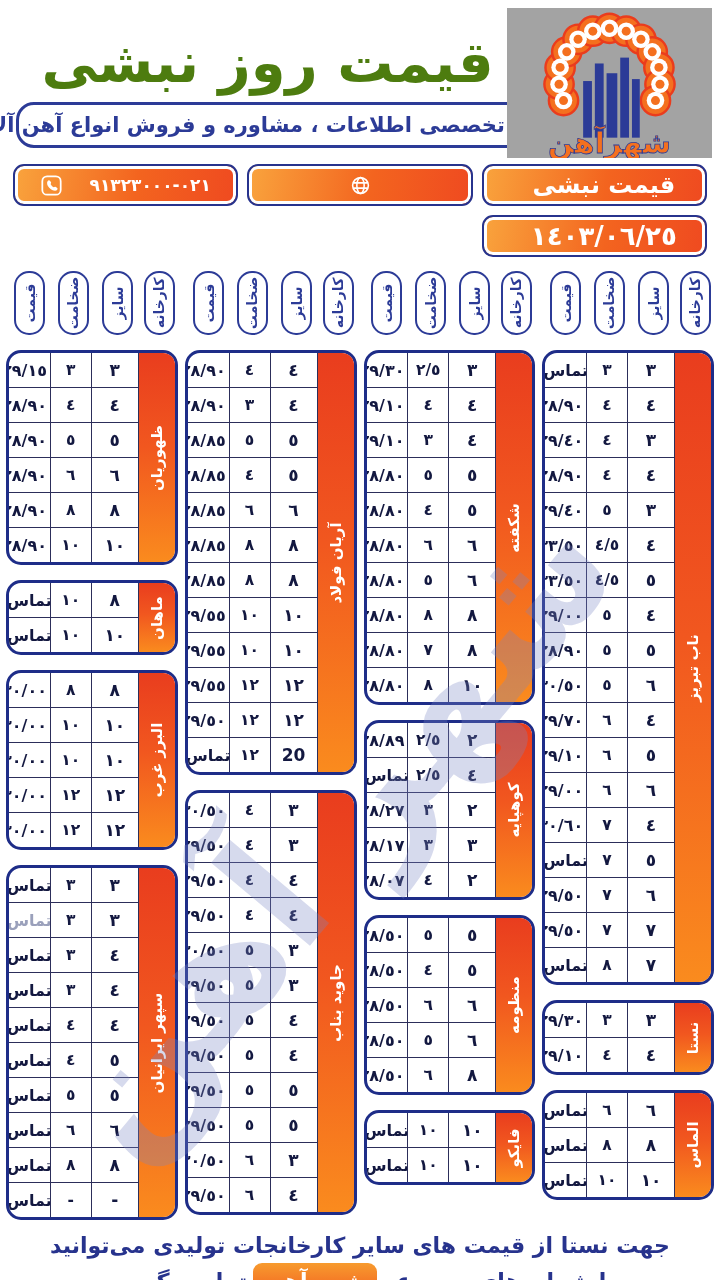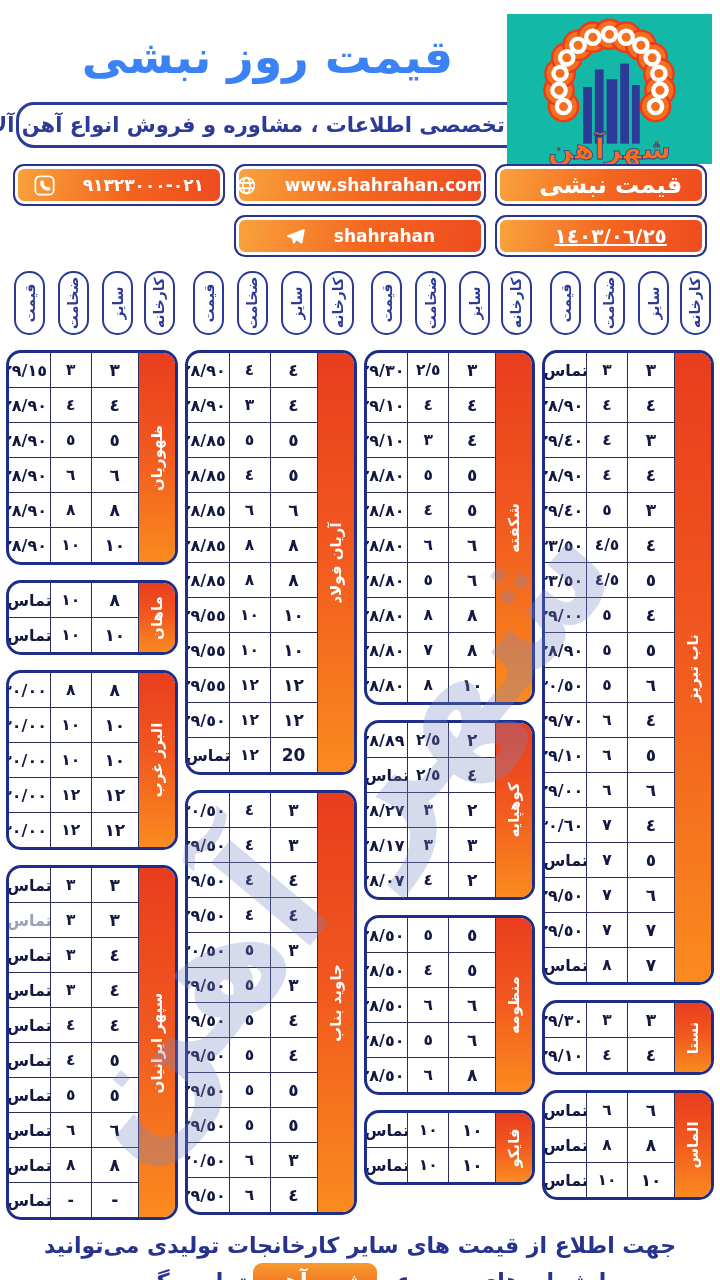--- a/index.html
+++ b/index.html
@@ -2,37 +2,37 @@
 <html lang="fa" dir="rtl"><head>
 <meta charset="utf-8">
 <style>
   html,body{margin:0;padding:0;}
   body{width:720px;height:1280px;overflow:hidden;background:#ffffff;
        font-family:"DejaVu Sans",sans-serif;direction:rtl;position:relative;}
   .page{position:relative;width:720px;height:1280px;overflow:hidden;}
 
   
   .hdr{position:relative;height:152px;}
-  .logo{position:absolute;top:14px;right:8px;width:205px;height:150px;background:#14b8a6;z-index:3;}
+  .logo{position:absolute;top:8px;right:8px;width:205px;height:150px;background:#a3a3a3;z-index:3;}
   .title{position:absolute;top:30px;right:215px;left:30px;text-align:center;
-         font-size:46px;font-weight:bold;color:#3b82f6;}
+         font-size:56px;font-weight:bold;color:#4d7c0f;}
   .subbox{position:absolute;top:102px;right:16px;left:16px;height:46px;border:3.5px solid #2c3b97;
           border-radius:18px;box-sizing:border-box;display:flex;align-items:center;
           justify-content:center;padding-left:14px;padding-right:200px;z-index:1;}
   .subbox span{font-size:21px;font-weight:bold;color:#2c3b97;white-space:nowrap;}
 
   
   .contact{display:grid;grid-template-columns:1fr 1fr 1fr;gap:9px;padding:12px 13px 0;}
   .cpill{height:38px;border-radius:11px;border:2px solid #27338d;
          background:linear-gradient(100deg,#f9a43d 0%,#f3641f 55%,#ef4a20 100%);
          box-shadow:inset 0 0 0 3px #ffffff;display:flex;align-items:center;justify-content:center;
          gap:9px;color:#fff;font-weight:bold;direction:ltr;}
   .cpill .val{font-size:17px;margin-left:19px;}
   .cpill.big .val{font-size:24px;}
-  .cpill.date .val{font-size:20px;letter-spacing:1px;text-decoration:underline;}
+  .cpill.date .val{font-size:26px;letter-spacing:1px;}
   .icn{width:21px;height:21px;flex:0 0 auto;}
   .ltr{direction:ltr;unicode-bidi:isolate;}
 
   
   .tgrid{display:grid;grid-template-columns:repeat(4,1fr);gap:7px;padding:0 6px;margin-top:14px;}
   .tcol{display:flex;flex-direction:column;gap:15px;min-width:0;}
   .hdrrow{display:flex;height:64px;flex:0 0 auto;}
   .hw{display:flex;align-items:center;justify-content:center;}
   .hw.f{width:37px}.hw.s{width:47px}.hw.t{width:41px}.hw.p{flex:1}
   .hpill{width:31px;height:64px;border:2.5px solid #2c3b97;border-radius:15px;background:#fff;
@@ -138,38 +138,31 @@
   <section class="contact">
     <div class="cpill big">
       <span class="val">قیمت نبشی</span>
     </div>
     <div class="cpill">
       <svg class="icn" viewBox="0 0 24 24" fill="none" stroke="#fff" stroke-width="1.8">
         <circle cx="12" cy="12" r="9"></circle>
           <ellipse cx="12" cy="12" rx="4.2" ry="9"></ellipse>
         <path d="M3.6 9h16.8M3.6 15h16.8"></path>
       </svg>
-      <span class="val">www.shahrahan.com</span>
     </div>
     <div class="cpill">
       <svg class="icn" viewBox="0 0 24 24">
         <rect x="1.5" y="1.5" width="21" height="21" rx="5.5" fill="none" stroke="#fff" stroke-width="2"></rect>
         <path d="M7.5 7c1-1.2 2.2-1.2 2.9-.2l.9 1.3c.5.8.3 1.6-.4 2.2 1 1.9 2 2.9 3.8 3.8.6-.7 1.4-.9 2.2-.4l1.3.9c1 .7 1 1.9-.2 2.9-1.7 1.4-6 .1-8.6-2.9C6.8 11.9 6.4 8.4 7.5 7z" fill="#fff"></path>
       </svg>
       <span class="val ltr">٠٢١-٩١٣٢٣٠٠٠</span>
     </div>
     <div class="cpill date">
       <span class="val">١٤٠٣/٠٦/٢٥</span>
     </div>
-    <div class="cpill">
-      <svg class="icn" viewBox="0 0 24 24">
-        <path d="M21.5 3.5 2.8 10.9c-.9.4-.85 1.3.1 1.6l4.6 1.5 1.7 5.3c.3.9 1.1 1 1.6.3l2.5-3.2 4.7 3.4c.8.6 1.7.2 1.9-.8l2.6-14.2c.2-1-.6-1.6-1.5-1.3z" fill="#fff"></path>
-      </svg>
-      <span class="val">shahrahan</span>
-    </div>
   </section>
 
   <main class="tgrid">
       <div class="tcol">
         <div class="hdrrow">
           <div class="hw f">
             <div class="hpill">
               <span>کارخانه</span>
             </div>
           </div>
@@ -811,19 +804,19 @@
               <div class="cell price">تماس</div>
             </div>
           </div>
         </div>
       </div>
     </main>
 
   <div class="watermark">شهر آهن</div>
 
   <footer class="footer">
-    <div>جهت اطلاع از قیمت های سایر کارخانجات تولیدی می‌توانید</div>
+    <div>جهت نستا از قیمت های سایر کارخانجات تولیدی می‌توانید</div>
     <div>
       <span>با شماره‌های مجموعه</span><span class="hl">شهر آهن</span><span>تماس بگیرید.</span>
     </div>
   </footer>
 
 </div>
 
 </body></html>

